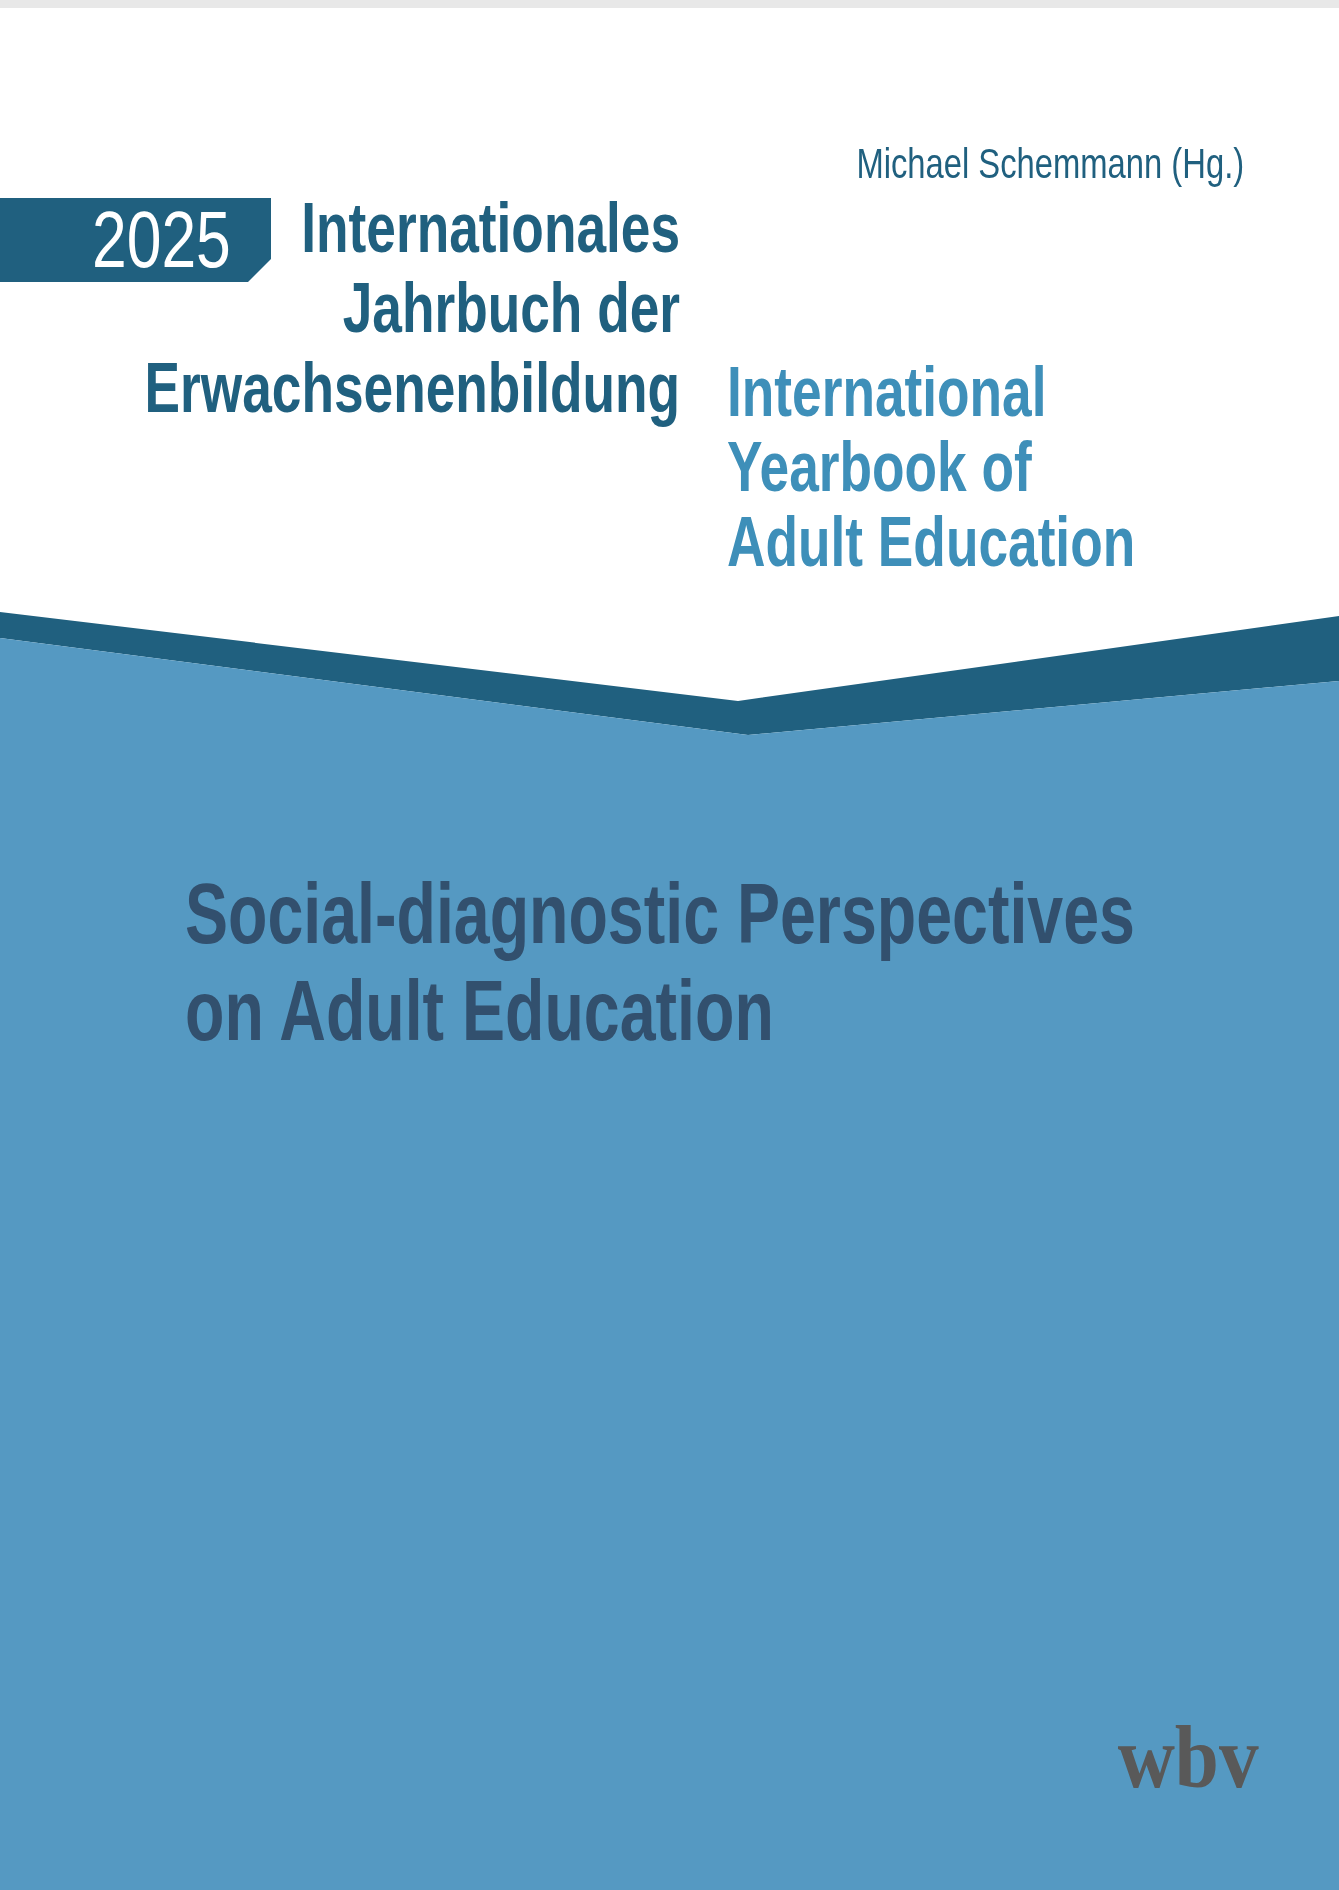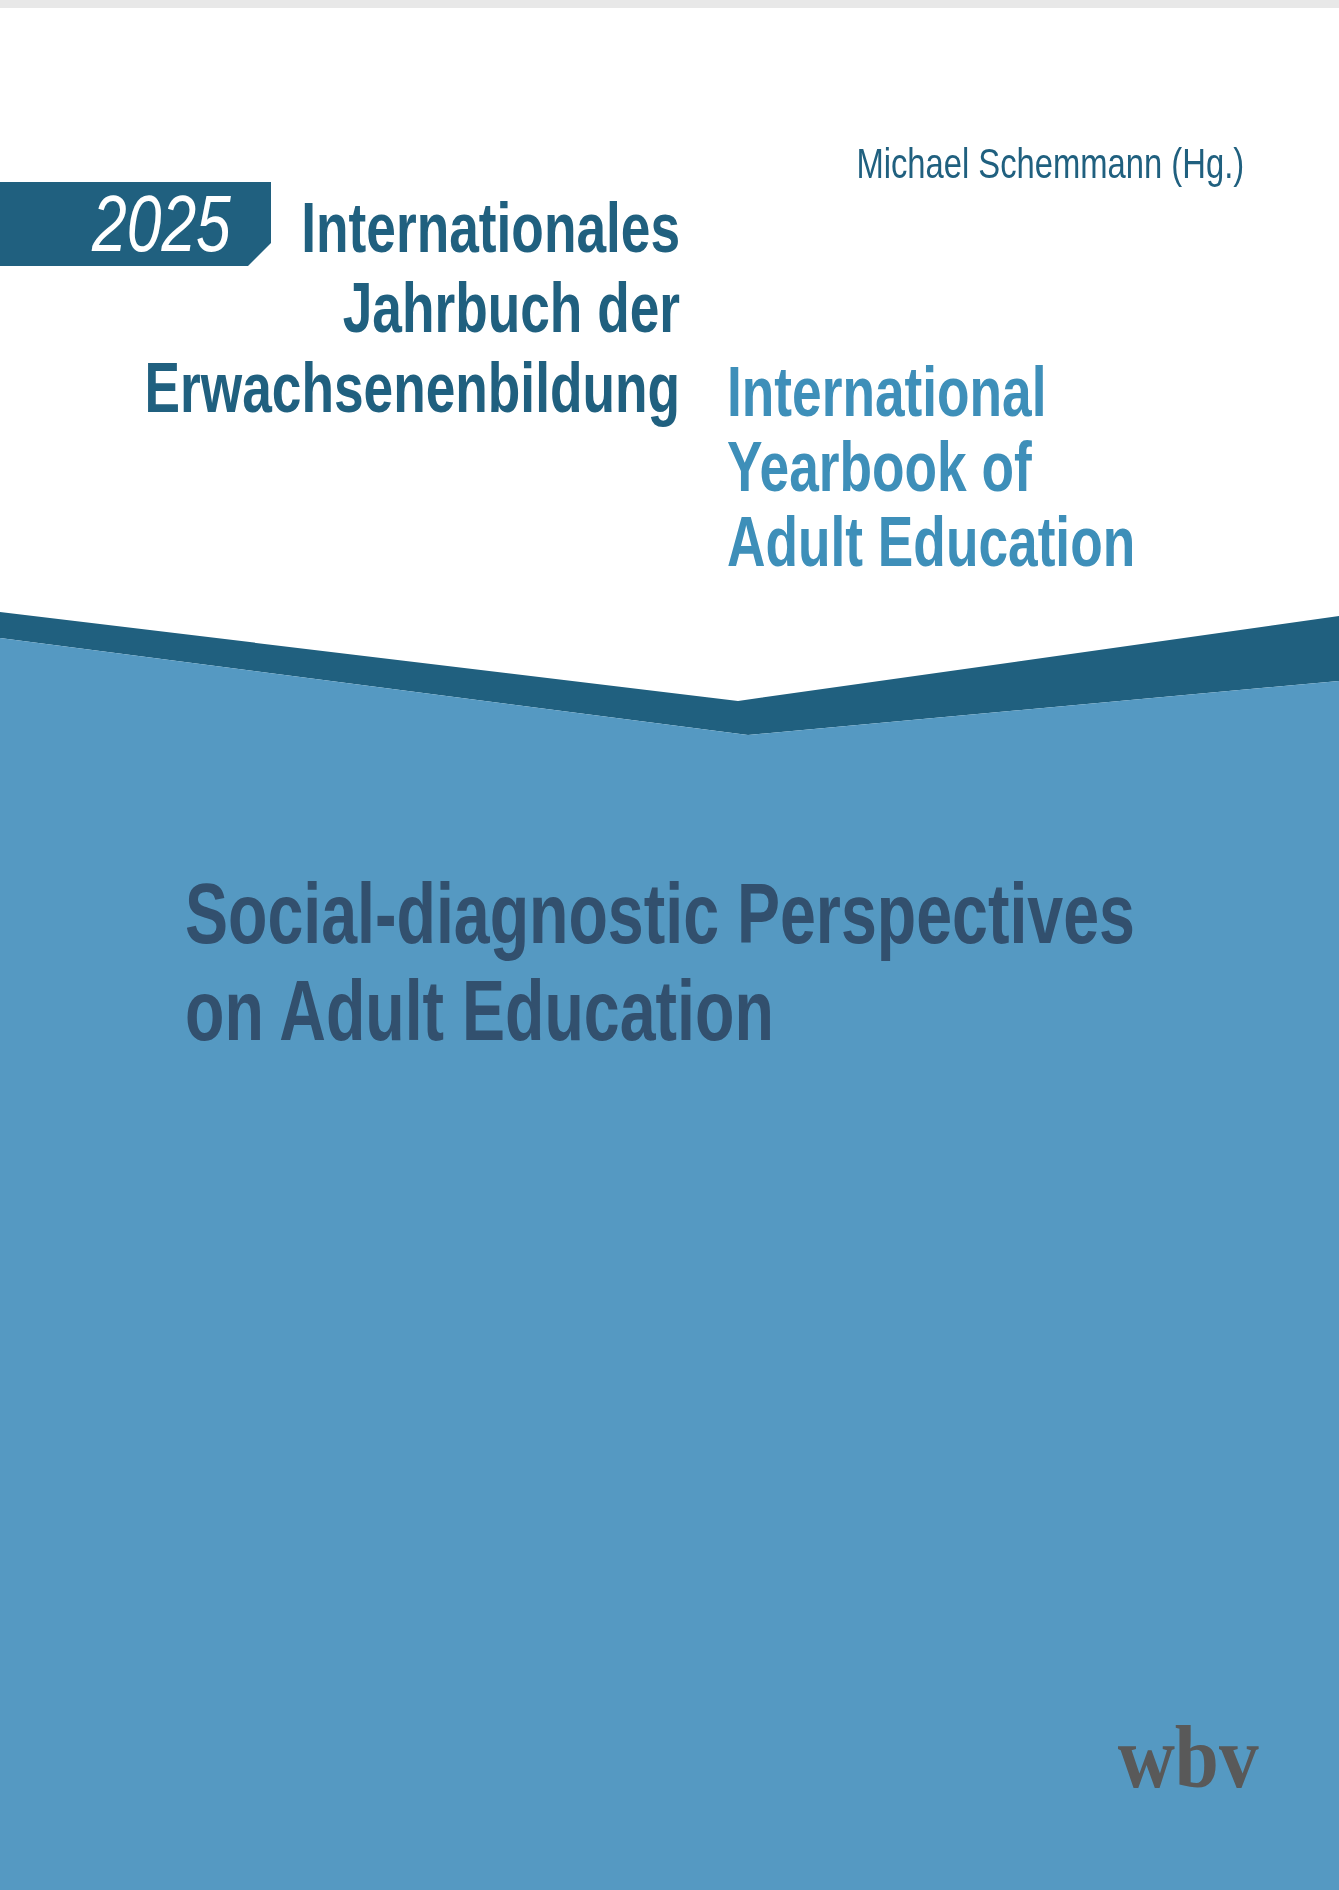--- a/index.html
+++ b/index.html
@@ -25,26 +25,25 @@
     font-size: 42px;
     line-height: 50px;
     color: var(--dark_teal);
     white-space: nowrap;
     transform: scaleX(0.78);
     transform-origin: 100% 0;
   }
   .ribbon {
     position: absolute;
     left: 0;
-    top: 174px;
+    top: 190px;
     width: 271px;
     height: 84px;
     background: var(--dark_teal);
     clip-path: polygon(0 0, 271px 0, 271px 61px, 248px 84px, 0 84px);
-    font-style: italic;
   }
   .year {
     position: absolute;
     left: 92px;
     top: 0;
     font-size: 80px;
     line-height: 84px;
     color: var(--year_text, #fff);
     white-space: nowrap;
     transform: scaleX(0.78);

